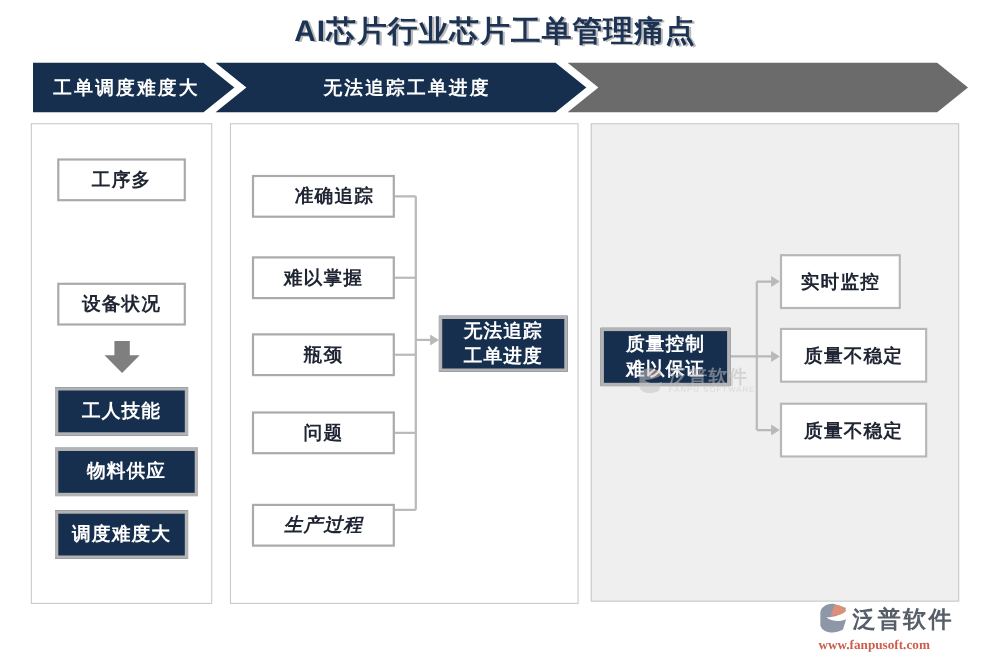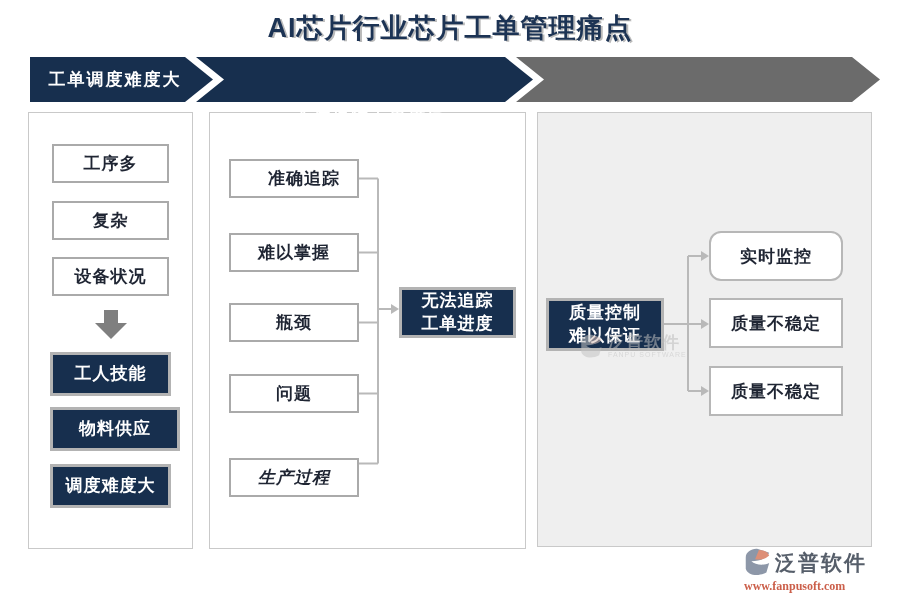--- a/index.html
+++ b/index.html
@@ -52,25 +52,24 @@
 <div id="canvas">
 
   <div id="page-title" class="abs">AI芯片行业芯片工单管理痛点</div>
 
   <svg class="abs" style="left:0;top:0;z-index:2;" width="900" height="110">
     <polygon points="30,57 185,57 213,79.5 185,102 30,102" fill="#172f4e"></polygon>
     <polygon points="196,57 505,57 533,79.5 505,102 196,102 224,79.5" fill="#172f4e"></polygon>
     <polygon points="516,57 852,57 880,79.5 852,102 516,102 544,79.5" fill="#6b6b6b"></polygon>
   </svg>
   <div class="abs chev-label" style="left:30px;width:170px;">工单调度难度大</div>
-  <div class="abs chev-label" style="left:230px;width:280px;margin-top:33px;">无法追踪工单进度</div>
+  <div class="abs chev-label" style="left:230px;width:280px;">无法追踪工单进度</div>
 
   <div class="abs panel" style="left:28px;top:112px;width:165px;height:437px;">
     <div class="abs wbox" style="left:23px;top:31px;width:117px;height:39px;">工序多</div>
-    <div class="abs wbox" style="left:23px;top:88px;width:117px;height:39px;">复杂</div>
     <div class="abs wbox" style="left:23px;top:144px;width:117px;height:39px;">设备状况</div>
 
     <svg class="abs" style="left:64px;top:197px;" width="36" height="30">
       <polygon points="11,0 25,0 25,13 34,13 18,29 2,13 11,13" fill="#7f7f7f"></polygon>
     </svg>
 
     <div class="abs nbox" style="left:21px;top:239px;width:121px;height:44px;">工人技能</div>
     <div class="abs nbox" style="left:21px;top:294px;width:130px;height:44px;">物料供应</div>
     <div class="abs nbox" style="left:21px;top:351px;width:121px;height:44px;">调度难度大</div>
   </div>
@@ -113,21 +112,21 @@
       <polygon points="163,138 171,143 163,148" fill="#b9b9b9"></polygon>
       <polygon points="163,206 171,211 163,216" fill="#b9b9b9"></polygon>
       <polygon points="163,273 171,278 163,283" fill="#b9b9b9"></polygon>
     </svg>
 
     <div class="abs nbox" style="left:8px;top:185px;width:118px;height:53px;">
       <span>质量控制</span>
       <span>难以保证</span>
     </div>
 
-    <div class="abs wbox rbox" style="left:171px;top:118px;width:134px;height:50px;border-radius:12px;">实时监控</div>
+    <div class="abs wbox rbox" style="left:171px;top:118px;width:110px;height:50px;">实时监控</div>
     <div class="abs wbox rbox" style="left:171px;top:185px;width:134px;height:50px;">质量不稳定</div>
     <div class="abs wbox rbox" style="left:171px;top:253px;width:134px;height:50px;">质量不稳定</div>
   </div>
 
   <div id="watermark" class="abs">
     <svg width="26" height="26" viewBox="0 0 32 32">
       <path d="M4,10 C4,4 11,0 17,1 L29,5 C25,12 18,14 10,14 C14,18 23,19 29,16 L26,26 C17,31 6,29 4,22 Z" fill="#c4c4c4"></path>
       <path d="M18,2 C24,2 28,5 29,8 C25,12 19,13 14,12 Z" fill="#d8c0b8"></path>
     </svg>
     <div class="wm-txt">

